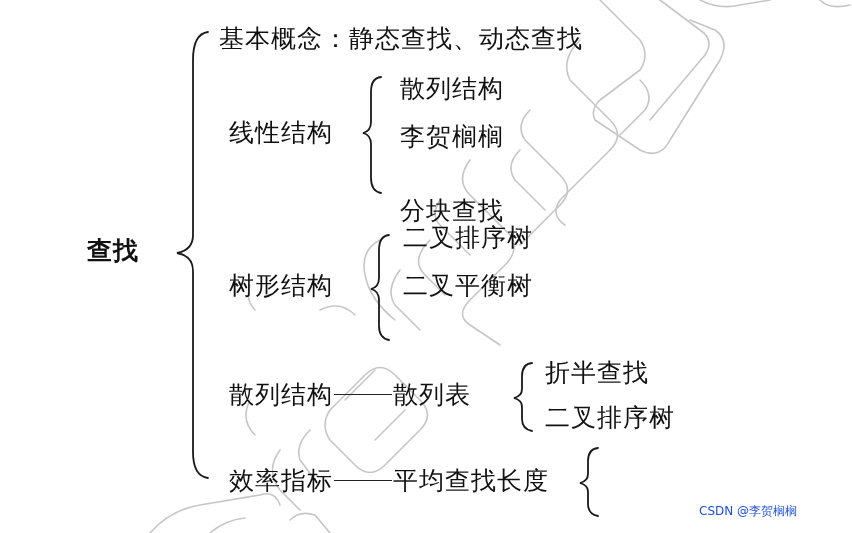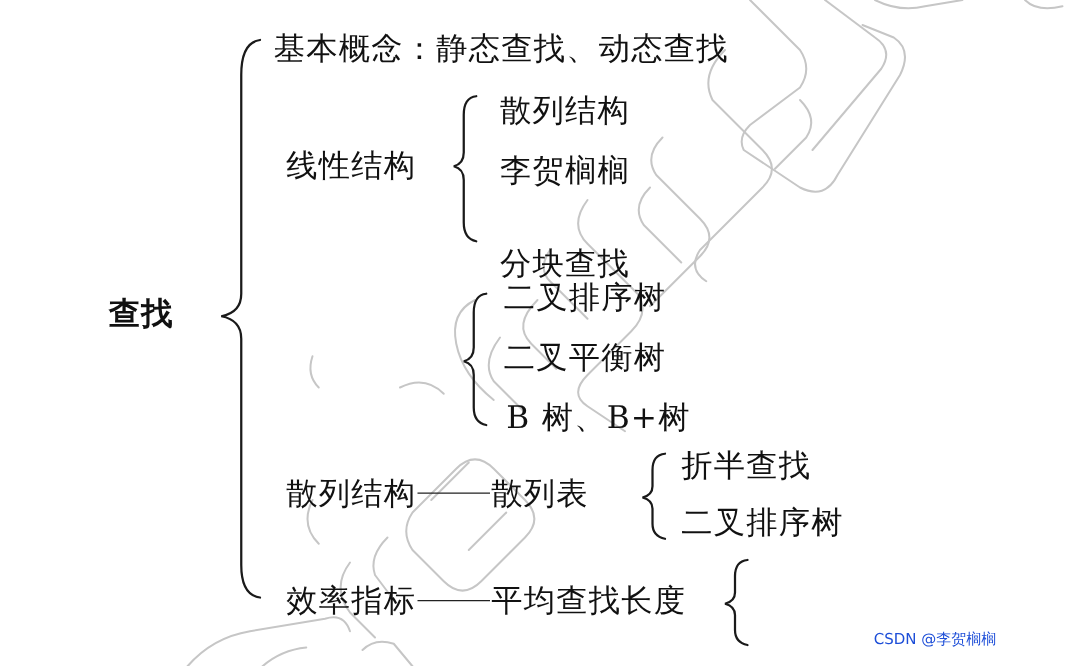--- a/index.html
+++ b/index.html
@@ -112,23 +112,23 @@
 
   <div class="t" style="left:87px; top:236px;font-weight:bold;">查找</div>
 
   <div class="t" style="left:219px; top:24px;">基本概念：静态查找、动态查找</div>
 
   <div class="t" style="left:229px; top:118px;">线性结构</div>
   <div class="t" style="left:400px; top:74px;">散列结构</div>
   <div class="t" style="left:400px; top:122px;">李贺榈榈</div>
   <div class="t" style="left:400px; top:170px;margin-top:26px;">分块查找</div>
 
+  <div class="t" style="left:229px; top:271px;">树形结构</div>
   <div class="t" style="left:403px; top:223px;">二叉排序树</div>
   <div class="t" style="left:403px; top:271px;">二叉平衡树</div>
-  <div class="t" style="left:405px; top:319px;">B 树、B+树</div>
 
   <div class="t" style="left:229px; top:380px;">
     <span>散列结构</span><span class="dash"></span><span>散列表</span>
   </div>
   <div class="t" style="left:545px; top:358px;">折半查找</div>
   <div class="t" style="left:545px; top:403px;">二叉排序树</div>
 
   <div class="t" style="left:229px; top:466px;">
     <span>效率指标</span><span class="dash"></span><span>平均查找长度</span>
   </div>

